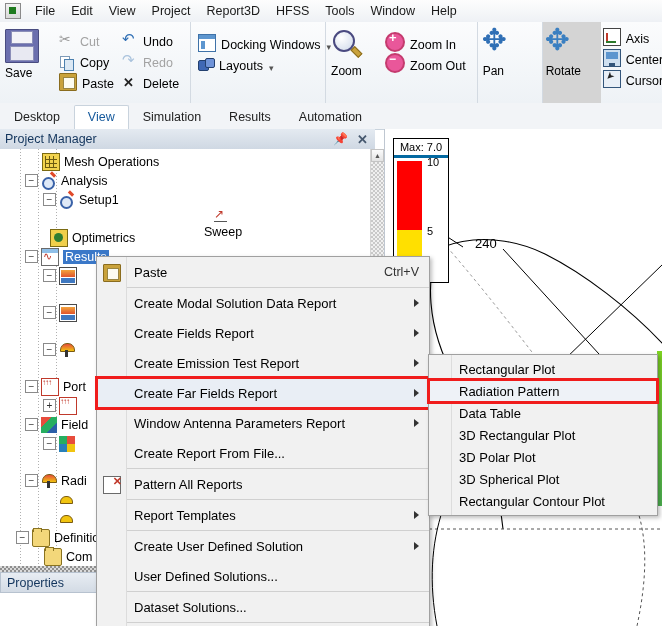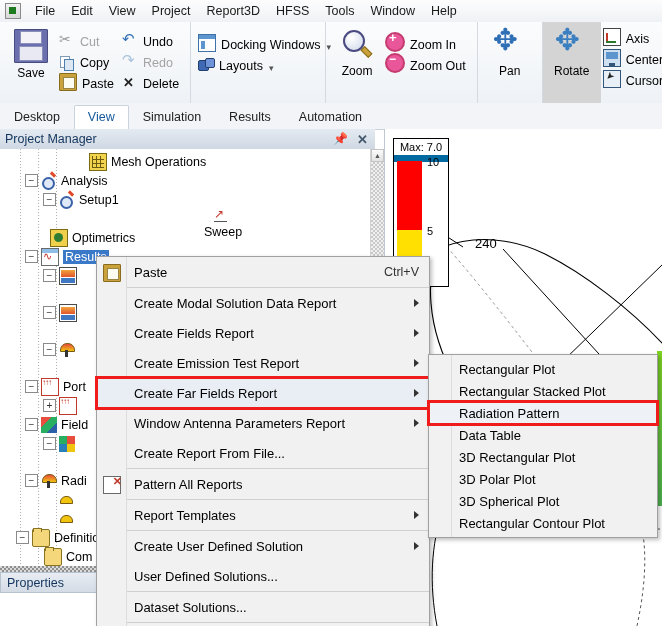--- a/index.html
+++ b/index.html
@@ -37,21 +37,21 @@
   
   .ribbon {
     position: absolute; top: 22px; left: 0; width: 662px; height: 81px;
     background: linear-gradient(#fbfcfd, #eef2f6);
     border-bottom: 1px solid #c9d3dd;
     display: flex;
   }
   .rgroup { display: flex; align-items: flex-start; border-right: 1px solid #d3dae2; padding: 3px 5px 0 5px; height: 100%; box-sizing: border-box;}
   .rgroup.sel { background: #d4d4d4; }
 
-  .bigbtn { width: 52px; display:flex; flex-direction: column; align-items:center; justify-content:flex-start; padding-top: 4px; cursor: default;}
+  .bigbtn { width: 52px; display:flex; flex-direction: column; justify-content:flex-start; padding-top: 4px; cursor: default;}
   .bigbtn .lbl { margin-top: 3px; font-size: 12px; }
 
   .smallcol { display:flex; flex-direction: column; justify-content: flex-start; padding-top: 3px;}
   .smallbtn { display:flex; align-items:flex-end; height: 21px; padding: 0 6px 0 2px; cursor: default; white-space: nowrap;}
   .smallbtn .lbl { margin-left: 5px; font-size: 12.5px; }
   .smallbtn.dis .lbl { color: #a3a3a3; }
   .caret { margin-left: 6px; font-size: 9px; color:#555; }
 
   
   .ic { display:inline-block; position: relative; flex: 0 0 auto; }
@@ -214,21 +214,21 @@
   }
 
   
   .view3d {
     position:absolute; top:129px; left:384px; width:278px; height:497px;
     background:#ffffff; border-left:1px solid #bfc7d1; overflow:hidden;
   }
   .legendbox {
     position:absolute; left:8px; top:9px; width:54px; border:1px solid #000; background:#fff;
   }
-  .legendbox .maxrow { font-size:11px; padding:2px 4px; border-bottom:7px solid #0369a1; text-align:center; white-space:nowrap;}
+  .legendbox .maxrow { font-size:11px; padding:2px 4px; border-bottom:3px solid #0369a1; text-align:center; white-space:nowrap;}
   .legend-grad { position:absolute; left:12px; top:32px; width:25px; height:112px;
      background:linear-gradient(#ff0000 0 62%, #ffe000 62% 100%); }
   .legend-tick { position:absolute; font-size:11px; color:#000; }
 
   .axis-label { position:absolute; font-size:13px; color:#000; }
   .ybox {
     position:absolute; background:#fff; border:1px solid #000; font-size:11px;
     padding:1px 3px; text-align:left;
   }
 
@@ -429,21 +429,21 @@
       <span class="xclose">✕</span>
     </span>
   </div>
 
   <div class="pm-body">
     <div class="guide" style="left:20px;"></div>
     <div class="guide" style="left:38px;"></div>
     <div class="guide" style="left:56px;"></div>
     <div class="tree">
 
-      <div class="node" style="padding-left:36px;margin-left:39px;">
+      <div class="node" style="padding-left:28px;">
         <span class="nospace"></span>
         <span class="ticon ic-mesh"></span>
         <span class="tlabel">Mesh Operations</span>
       </div>
 
       <div class="node" style="padding-left:25px;">
         <span class="exp">−</span>
         <span class="ticon ic-analysis"></span>
         <span class="tlabel">Analysis</span>
       </div>
@@ -622,23 +622,20 @@
       
     </div>
 
   </div>
 
   <div class="submenu">
     <div class="gutter"></div>
     <div class="subitem">
       <span>Rectangular Plot</span>
     </div>
-    <div class="subitem">
-      <span>Rectangular Stacked Plot</span>
-    </div>
     <div class="subitem hl">
       <span>Radiation Pattern</span>
     </div>
     <div class="subitem">
       <span>Data Table</span>
     </div>
     <div class="subitem">
       <span>3D Rectangular Plot</span>
     </div>
     <div class="subitem">

